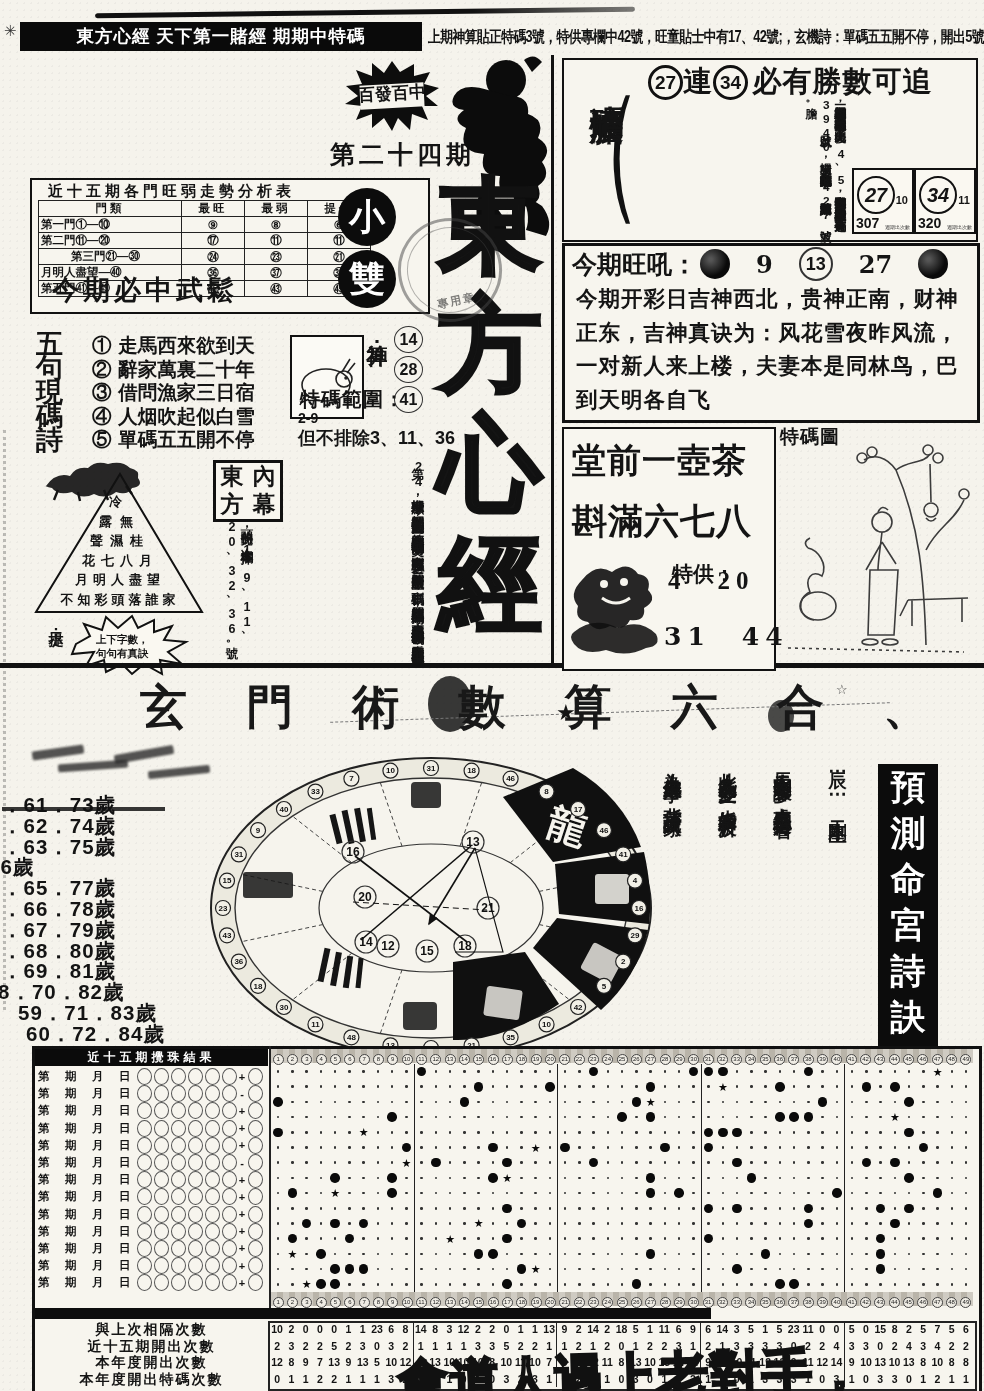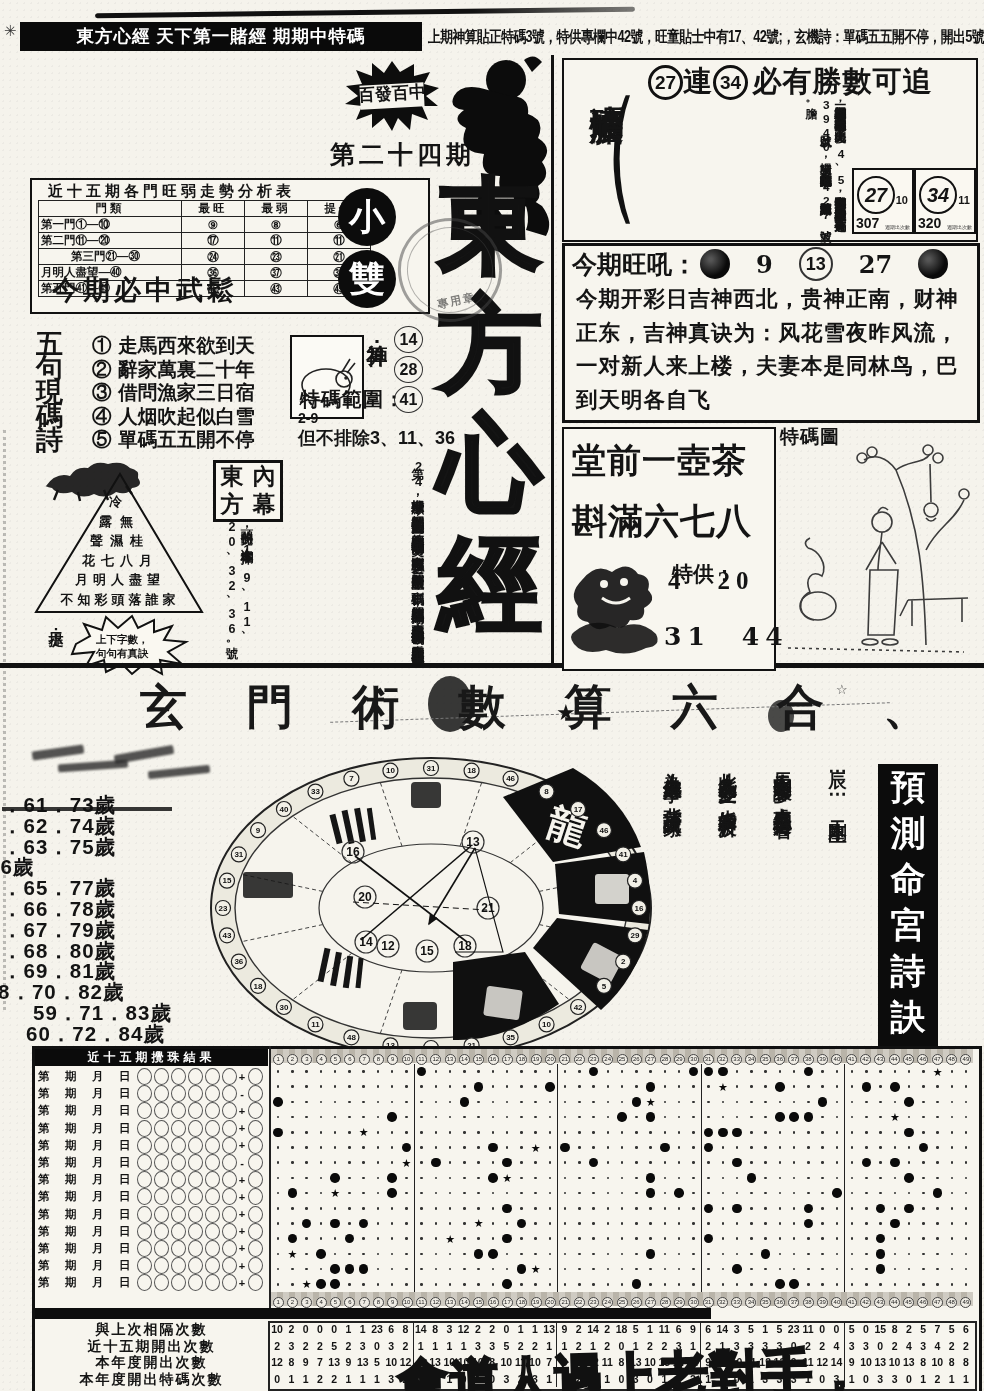--- a/index.html
+++ b/index.html
@@ -405,21 +405,21 @@
     <div class="age-line" style="background: linear-gradient(transparent 55%, rgba(20, 20, 20, 0.85) 55%, rgba(20, 20, 20, 0.85) 78%, transparent 78%); color: rgb(17, 17, 17);">．61．73歲</div>
     <div class="age-line">．62．74歲</div>
     <div class="age-line">．63．75歲</div>
     <div class="age-line" style="margin-left: -14px;">76歲</div>
     <div class="age-line">．65．77歲</div>
     <div class="age-line">．66．78歲</div>
     <div class="age-line">．67．79歲</div>
     <div class="age-line">．68．80歲</div>
     <div class="age-line">．69．81歲</div>
     <div class="age-line" style="margin-left: -4px;">8．70．82歲</div>
-    <div class="age-line" style="margin-left: 31px;">59．71．83歲</div>
+    <div class="age-line" style="margin-left: 16px;">59．71．83歲</div>
     <div class="age-line" style="margin-left: 24px;">60．72．84歲</div>
   </div>
 
 <div class="abs wheel-svg">
   <svg id="wheel" width="452" height="312" viewBox="0 0 452 312">
     <defs>
         <marker id="arw" markerWidth="8" markerHeight="8" refX="6" refY="3" orient="auto">
           <path d="M0,0 L7,3 L0,6 z" fill="#111"></path>
         </marker>
       </defs>

